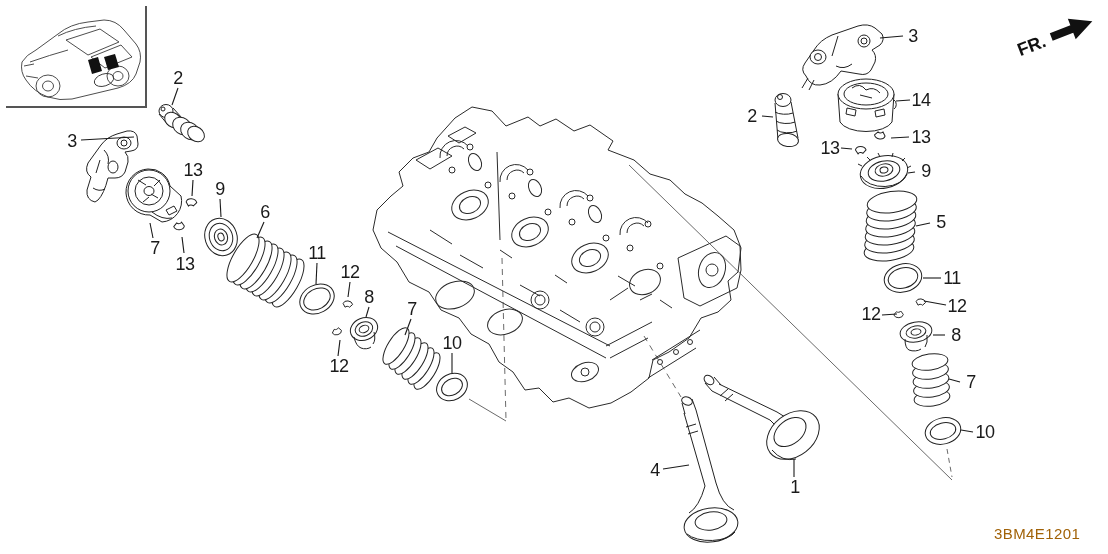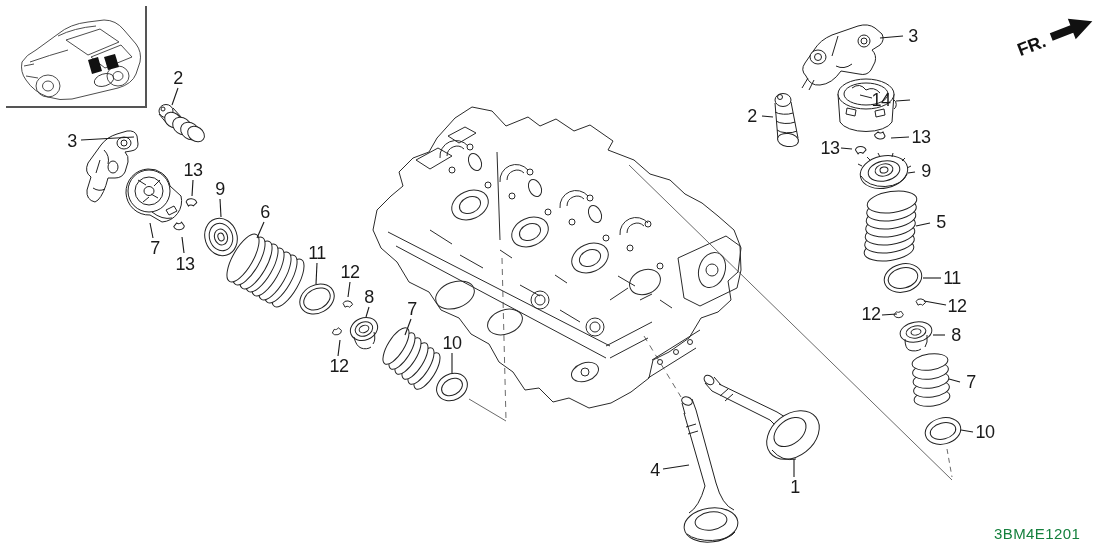--- a/index.html
+++ b/index.html
@@ -9,21 +9,21 @@
     overflow:hidden; font-family:"Liberation Sans", sans-serif; margin:0 auto;
   }
   .stage svg.art { position:absolute; left:0; top:0; }
   #callout-layer { position:absolute; left:0; top:0; width:100%; height:100%; pointer-events:none; }
   .part-label {
     position:absolute; transform:translate(-50%,-50%);
     font-size:18px; line-height:1; color:var(--ink); letter-spacing:-0.5px;
     white-space:nowrap;
   }
   .diagram-code {
-    position:absolute; left:994px; top:525px; font-size:15px; color:#15803d;
+    position:absolute; left:994px; top:525px; font-size:15px; color:#a16207;
     letter-spacing:0.4px;
   }
 </style>
 </head>
 <body>
 
 <div class="stage">
 
   <svg class="art" width="1108" height="554" viewBox="0 0 1108 554">
     <defs>
@@ -357,21 +357,21 @@
       <span class="part-label" style="left: 317px; top: 253px;">11</span>
       <span class="part-label" style="left: 350px; top: 272px;">12</span>
       <span class="part-label" style="left: 369px; top: 297px;">8</span>
       <span class="part-label" style="left: 339px; top: 366px;">12</span>
       <span class="part-label" style="left: 412px; top: 309px;">7</span>
       <span class="part-label" style="left: 452px; top: 343px;">10</span>
       <span class="part-label" style="left: 655px; top: 470px;">4</span>
       <span class="part-label" style="left: 795px; top: 487px;">1</span>
       <span class="part-label" style="left: 913px; top: 36px;">3</span>
       <span class="part-label" style="left: 752px; top: 116px;">2</span>
-      <span class="part-label" style="left: 881px; top: 100px;">14</span>
+      <span class="part-label" style="left: 921px; top: 100px;">14</span>
       <span class="part-label" style="left: 830px; top: 148px;">13</span>
       <span class="part-label" style="left: 921px; top: 137px;">13</span>
       <span class="part-label" style="left: 926px; top: 171px;">9</span>
       <span class="part-label" style="left: 941px; top: 222px;">5</span>
       <span class="part-label" style="left: 952px; top: 278px;">11</span>
       <span class="part-label" style="left: 871px; top: 314px;">12</span>
       <span class="part-label" style="left: 957px; top: 306px;">12</span>
       <span class="part-label" style="left: 956px; top: 335px;">8</span>
       <span class="part-label" style="left: 971px; top: 382px;">7</span>
       <span class="part-label" style="left: 985px; top: 432px;">10</span>

